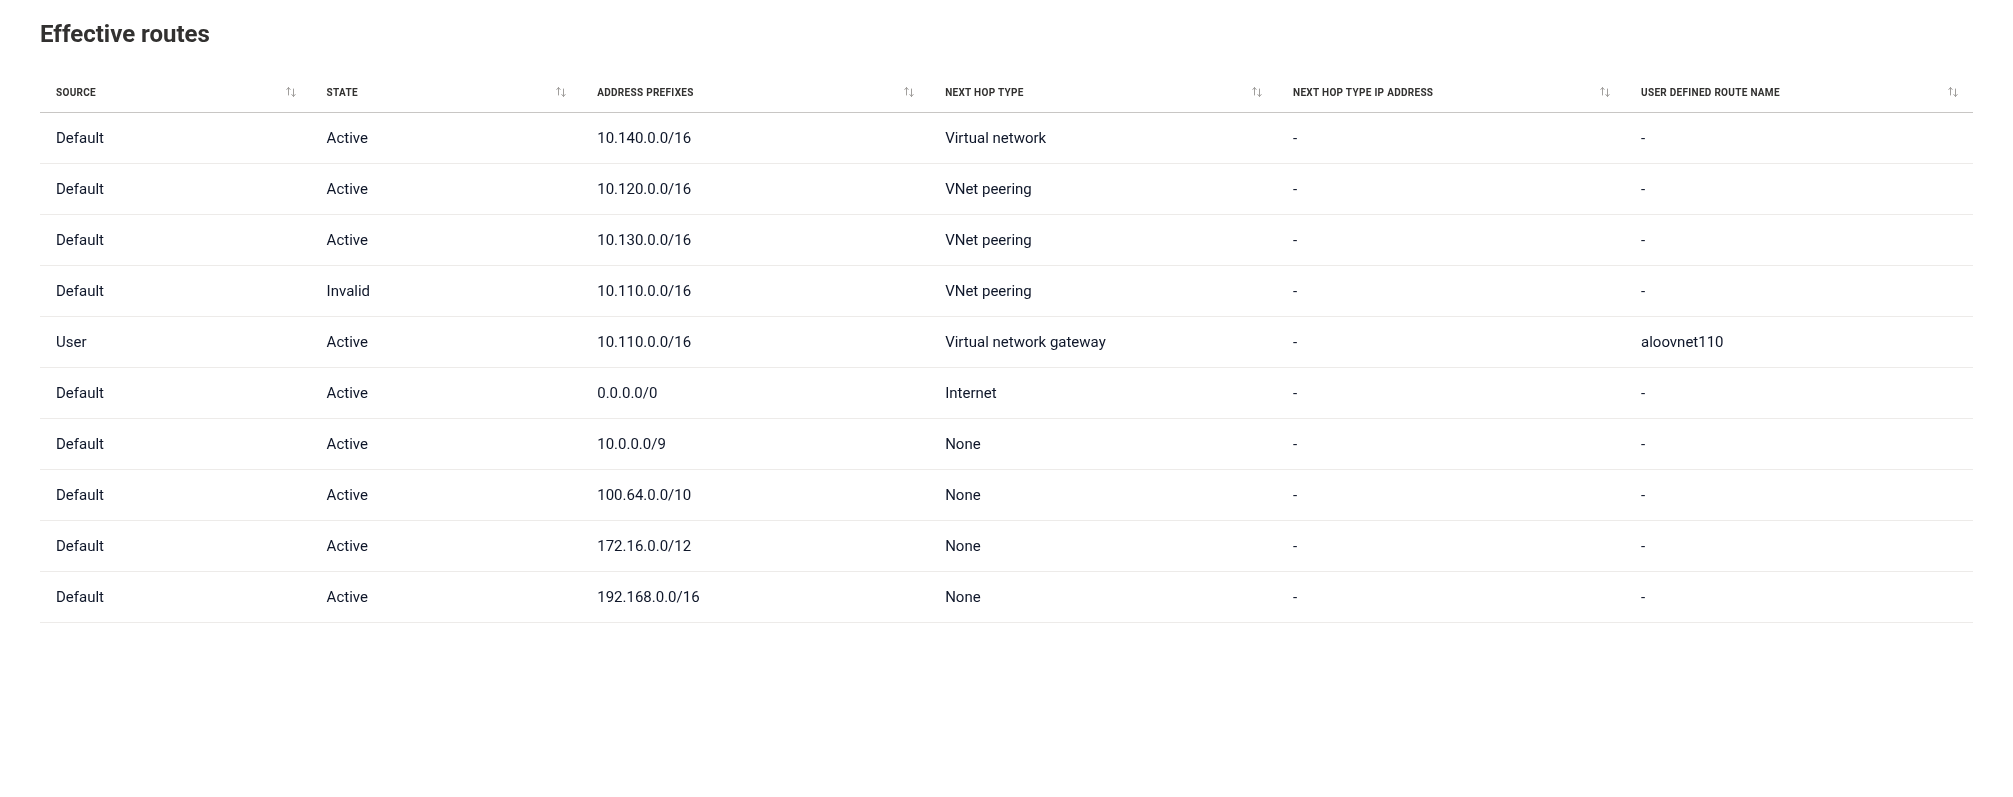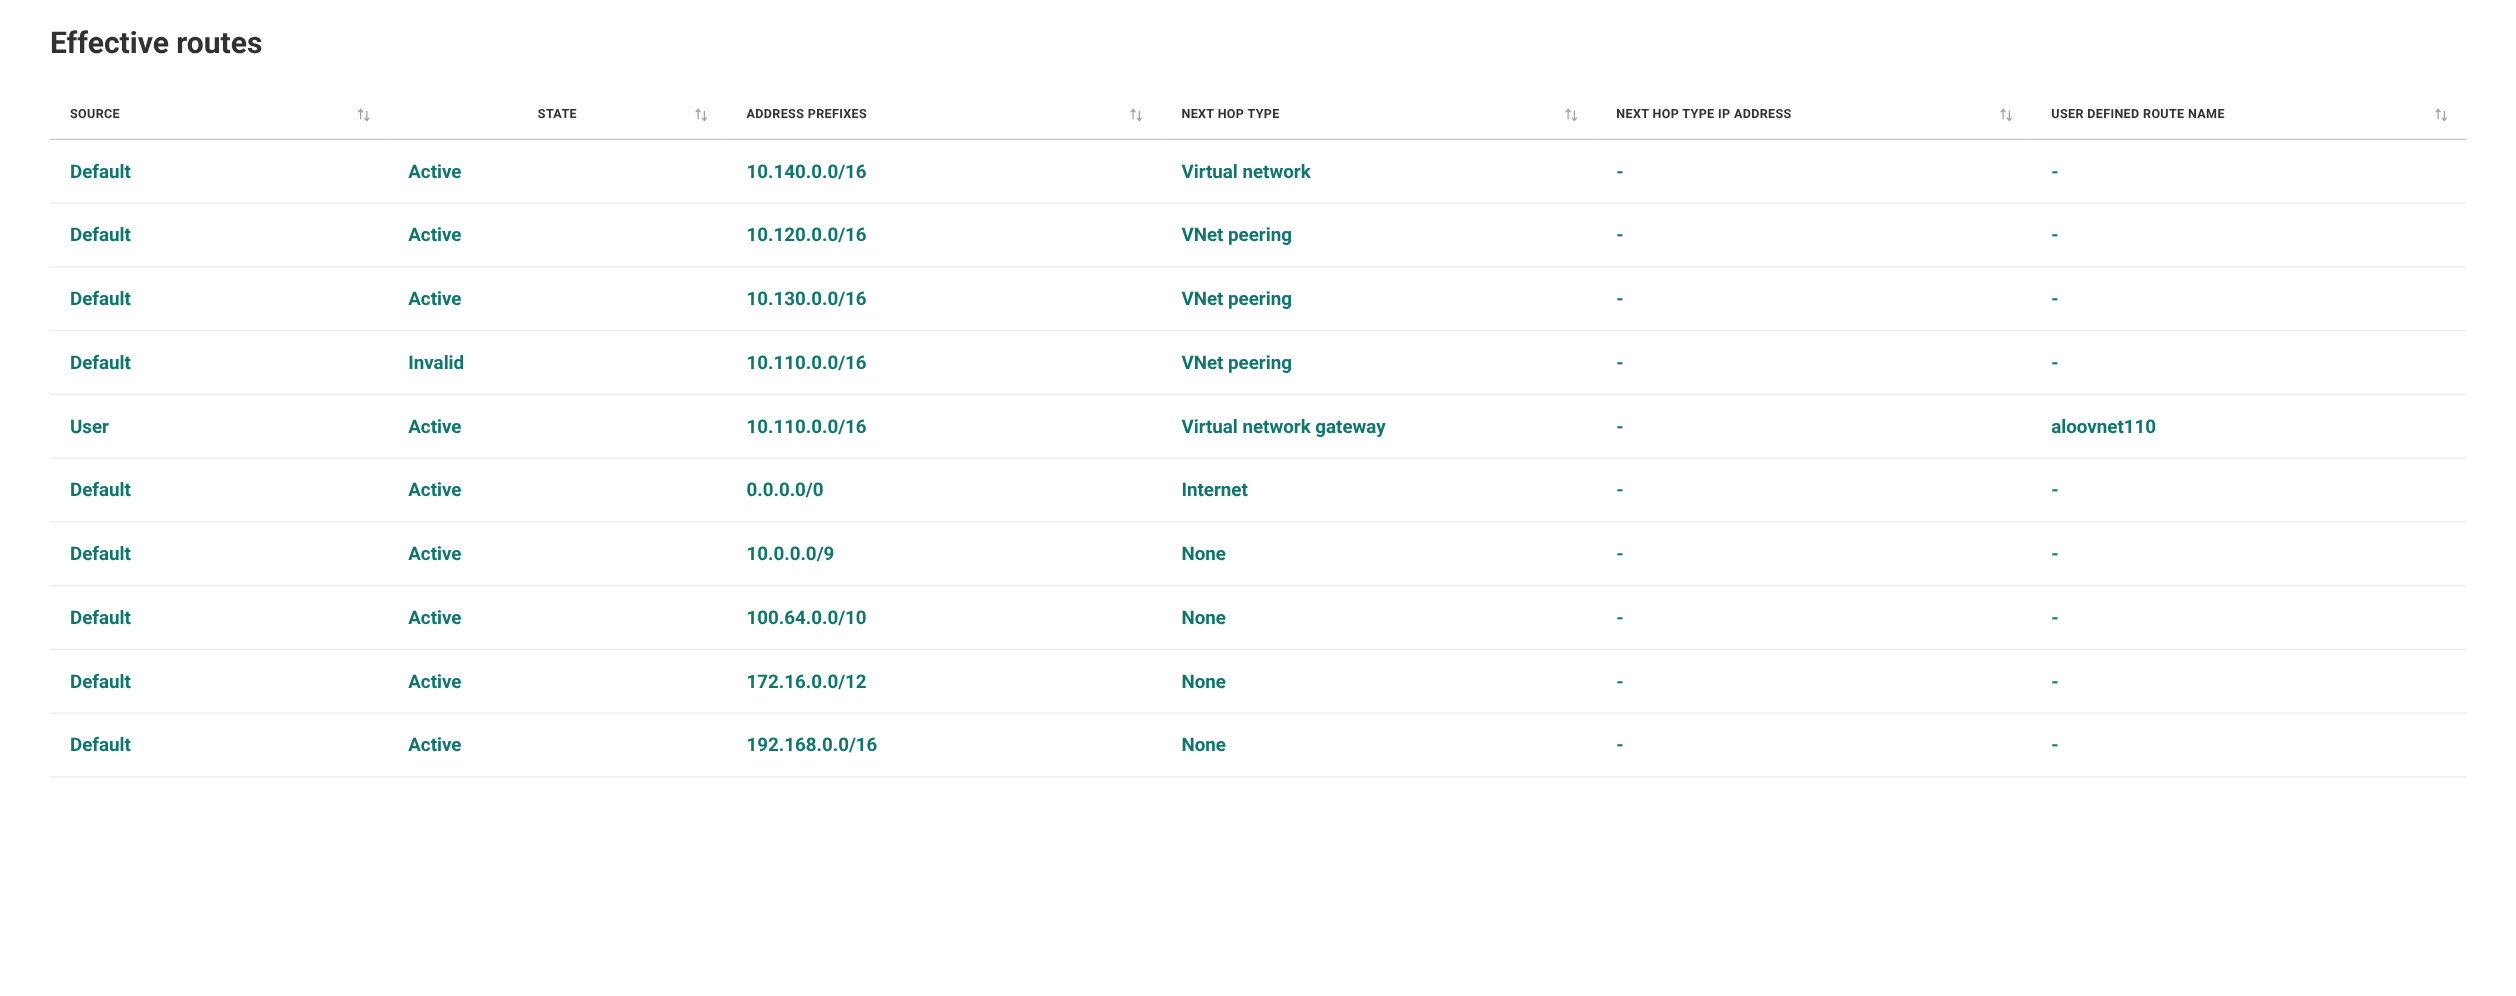--- a/index.html
+++ b/index.html
@@ -30,43 +30,43 @@
       font-weight: 700;
       color: #323130;
       text-transform: uppercase;
       letter-spacing: 0.3px;
       padding: 14px 16px;
       border-bottom: 1px solid #c8c6c4;
       position: relative;
       cursor: pointer;
     }
     .col-source { width: 14%; }
-    .col-state { width: 14%; text-align: center; }
+    .col-state { width: 14%; }
     .col-addr { width: 18%; }
     .col-nexthop { width: 18%; }
     .col-nexthopip { width: 18%; text-decoration: underline; }
     .col-udr { width: 18%; }
     .th-label {
       display: inline-block;
       vertical-align: middle;
     }
     .sort-icon {
       position: absolute;
       right: 14px;
       top: 50%;
       transform: translateY(-50%);
       display: inline-flex;
       align-items: center;
       justify-content: center;
       color: #a19f9d;
     }
     tbody td {
       font-size: 15px;
-      font-weight: 700;
-      color: #0f766e;
+      font-weight: 400;
+      color: #0f172a;
       padding: 16px 16px;
       border-bottom: 1px solid #edebe9;
     }
   </style>
 </head>
 <body>
 
 <h1 class="page-title">Effective routes</h1>
 
 <table>

